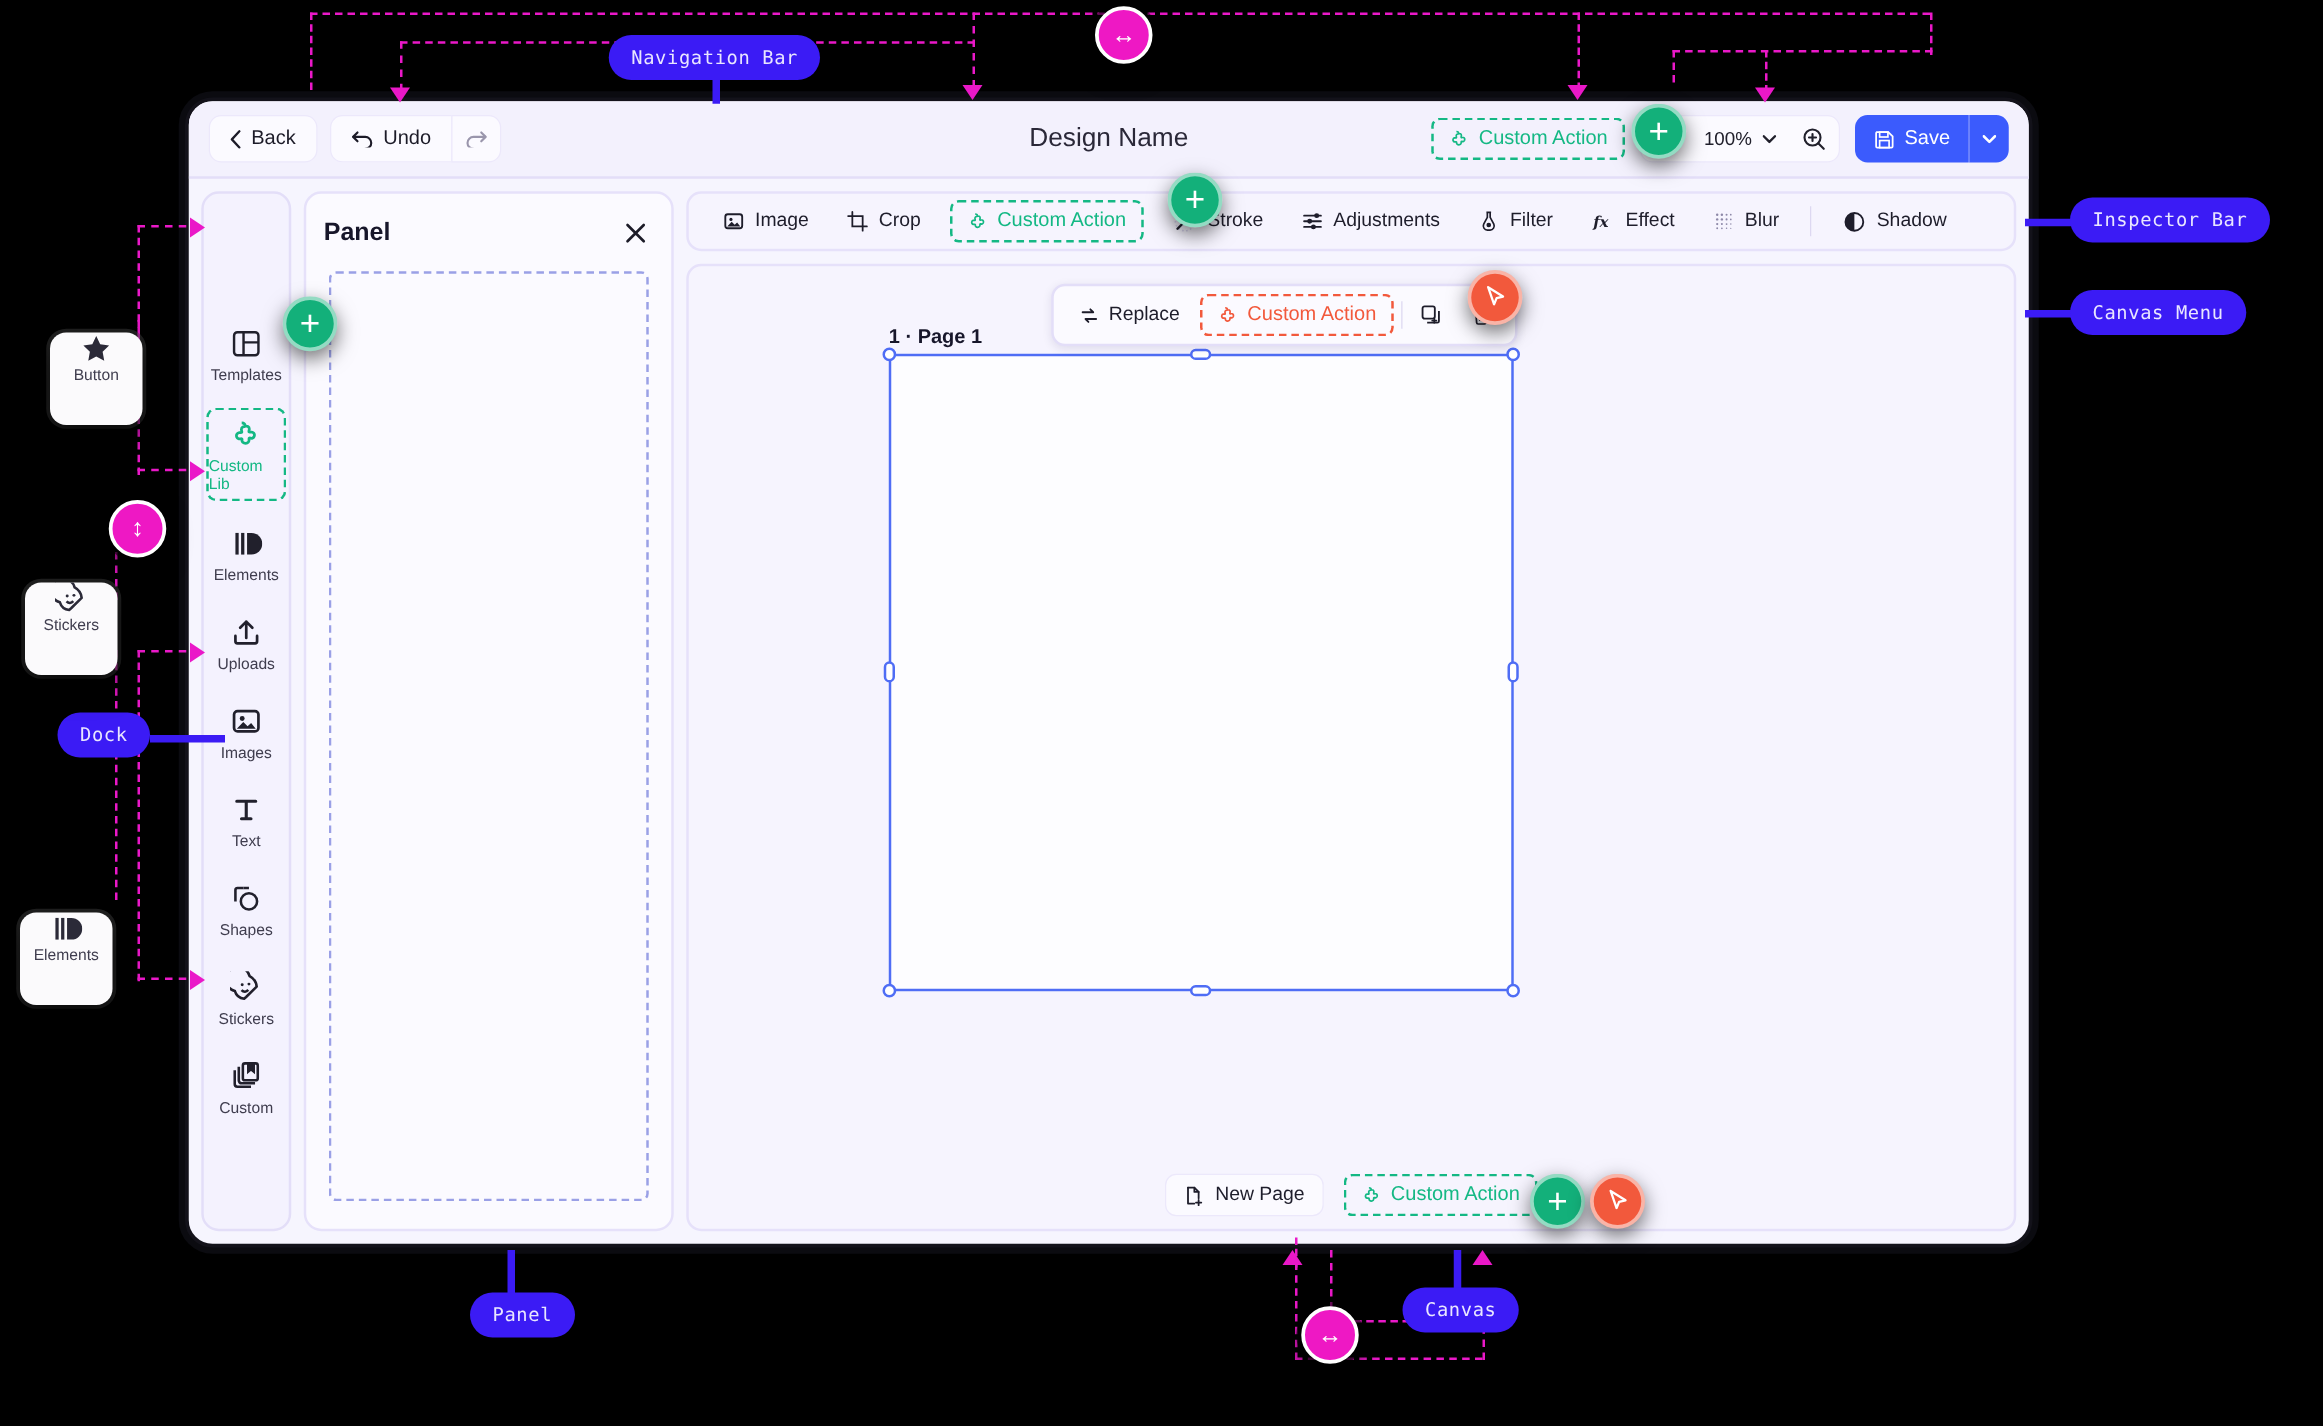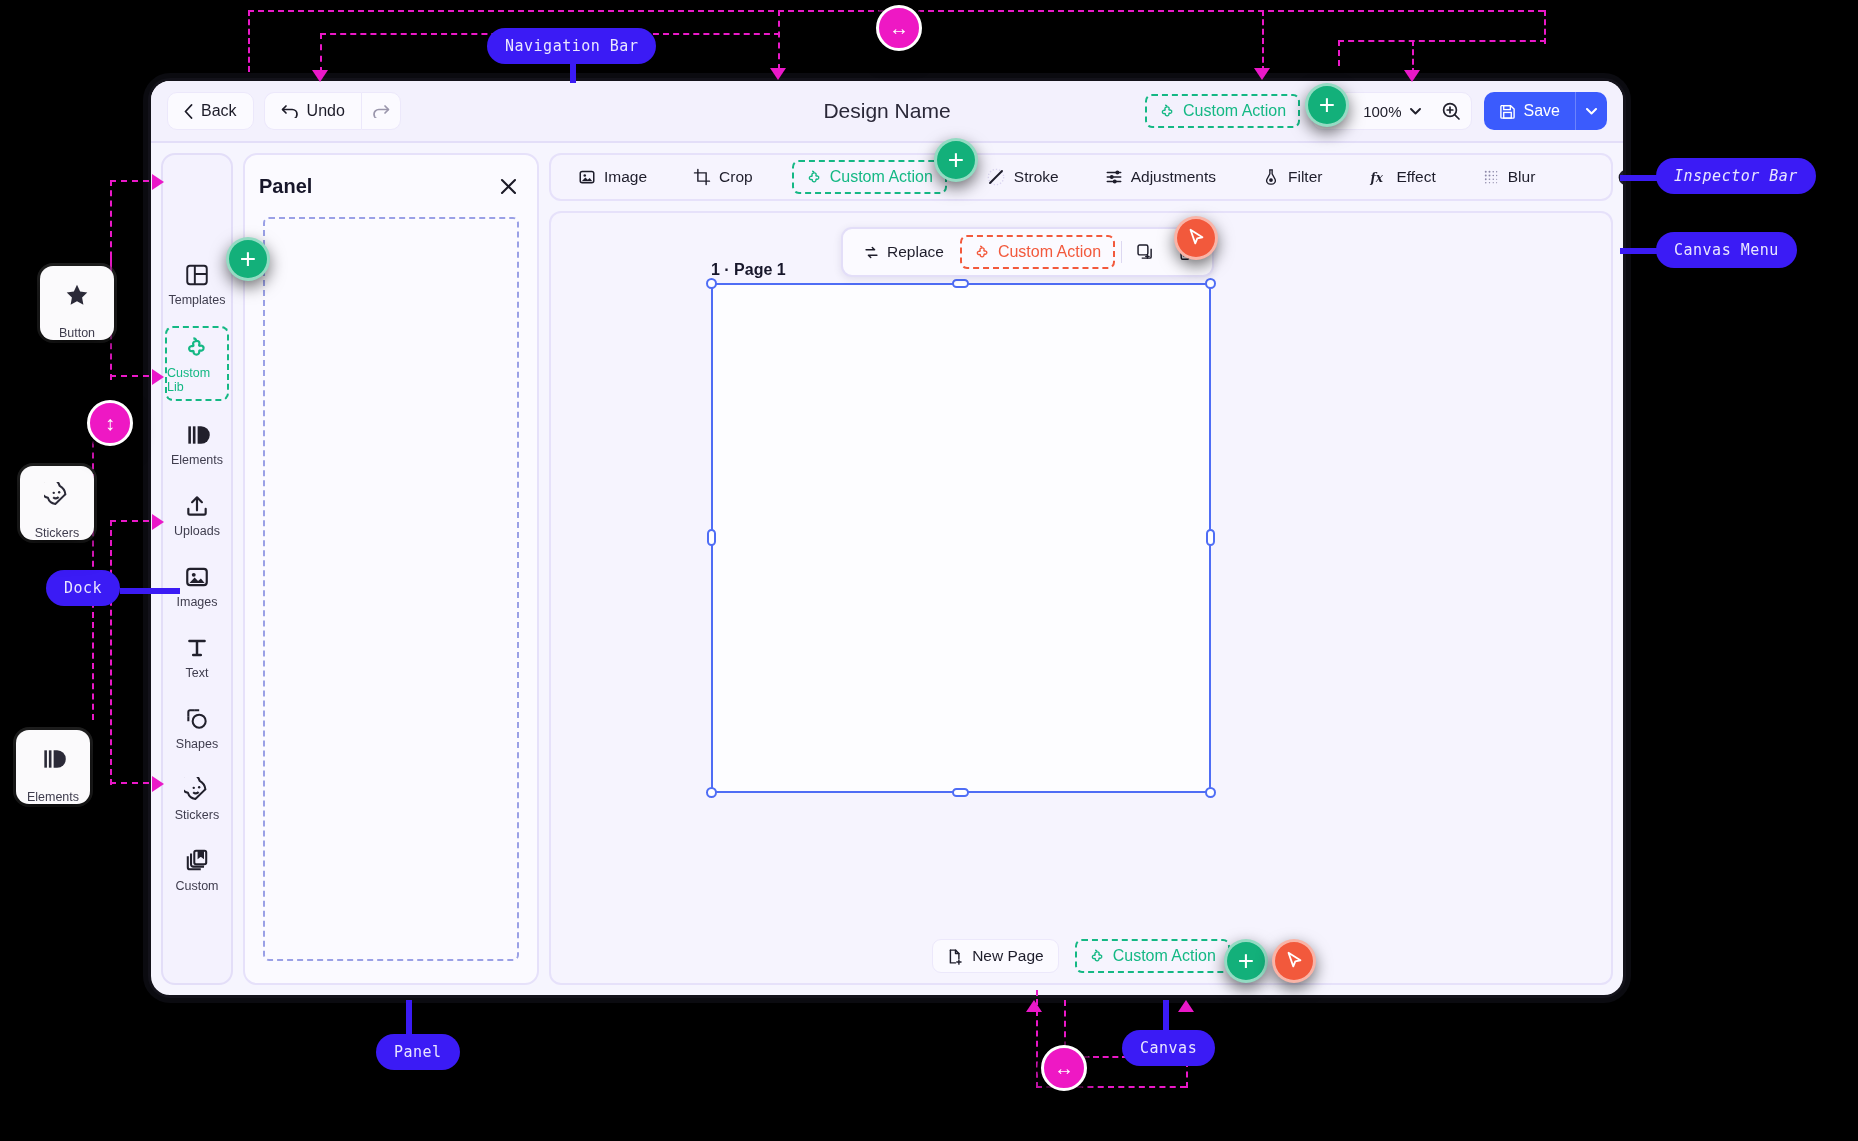--- a/index.html
+++ b/index.html
@@ -137,21 +137,21 @@
   }
   .panel-drop {
     flex: 1; border: 2px dashed #9aa0e6; border-radius: 6px; margin: 6px 6px 10px;
   }
 
   
   .canvas-col { flex: 1; display: flex; flex-direction: column; gap: 10px; min-width: 0; }
   .inspector {
     height: 48px; flex: 0 0 48px;
     background: #f6f4fe; border: 2px solid #e6e1fa; border-radius: 12px;
-    display: flex; align-items: center; padding: 0 14px; gap: 20px;
+    display: flex; align-items: center; padding: 0 14px; gap: 4px;
     position: relative;
   }
   .insp-item {
     display: flex; align-items: center; gap: 8px;
     height: 34px; padding: 0 13px; border-radius: 8px;
     font-size: 15.5px; color: #1e1d2b; cursor: pointer; white-space: nowrap;
   }
   .insp-sep { width: 1px; height: 24px; background: #ddd8f1; margin: 0 8px; }
 
   .canvas-area {
@@ -235,21 +235,21 @@
   }
   .marker.green { background: #13b07a; border: 3px solid rgba(255,255,255,.55); }
   .marker.red   { background: #f2593c; border: 3px solid rgba(255,255,255,.55); }
   .marker.pink  { background: #ee18c4; border: 3px solid #ffffff; box-shadow: 0 0 0 4px rgba(0,0,0,.55), 0 8px 20px rgba(0,0,0,.8); }
 
   
   .float-card {
     position: absolute; z-index: 45;
     width: 74px; height: 74px;
     background: #fbfafc; border-radius: 13px;
-    display: flex; flex-direction: column; align-items: center; justify-content: flex-end; gap: 18px;
+    display: flex; flex-direction: column; align-items: center; justify-content: flex-start; gap: 1px;
     box-shadow: 0 10px 22px rgba(0,0,0,.75), 0 0 0 3px rgba(70,70,70,.45);
   }
   .float-card .label { font-size: 12.5px; color: #3f3d4e; }
   svg { display: block; }
 </style>
 </head>
 <body>
 
 <div id="root">
 
@@ -651,21 +651,21 @@
         <rect x="8.2" y="4" width="2.4" height="16" fill="#2b2a38"></rect>
         <path d="M12.6 4h3.2a5 5 0 010 16h-3.2z" fill="#2b2a38"></path>
       </svg>
     <span class="label">Elements</span>
   </div>
 
   <div class="ann-stem" style="left:570px; top:55px; width:6px; height:28px;"></div>
   <div class="ann-label" style="left:487px; top:28px;">Navigation Bar</div>
 
   <div class="ann-stem" style="left:1620px; top:175px; width:44px; height:6px;"></div>
-  <div class="ann-label" style="left:1656px; top:158px;font-style:italic;">Inspector Bar</div>
+  <div class="ann-label" style="left:1656px; top:158px;">Inspector Bar</div>
 
   <div class="ann-stem" style="left:1620px; top:248px; width:44px; height:6px;"></div>
   <div class="ann-label" style="left:1656px; top:232px;">Canvas Menu</div>
 
   <div class="ann-stem" style="left:120px; top:588px; width:60px; height:6px;"></div>
   <div class="ann-label" style="left:46px; top:570px;">Dock</div>
 
   <div class="ann-stem" style="left:406px; top:1000px; width:6px; height:44px;"></div>
   <div class="ann-label" style="left:376px; top:1034px;">Panel</div>
 

